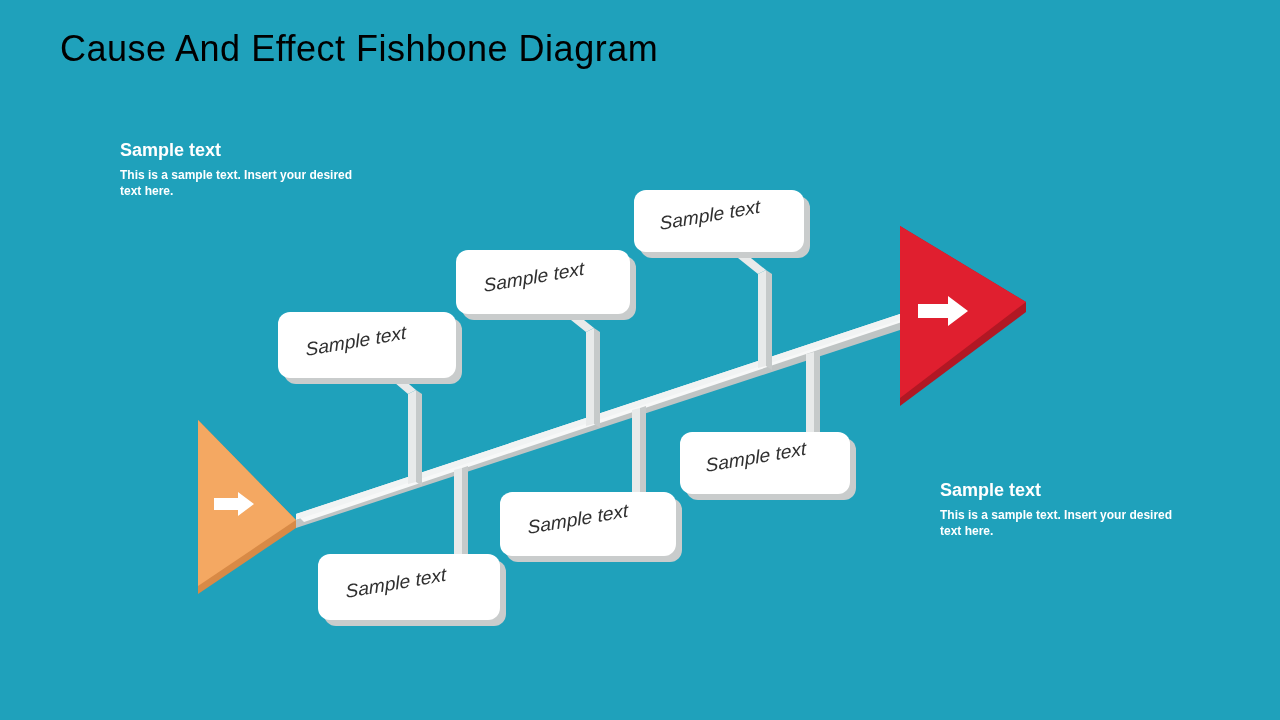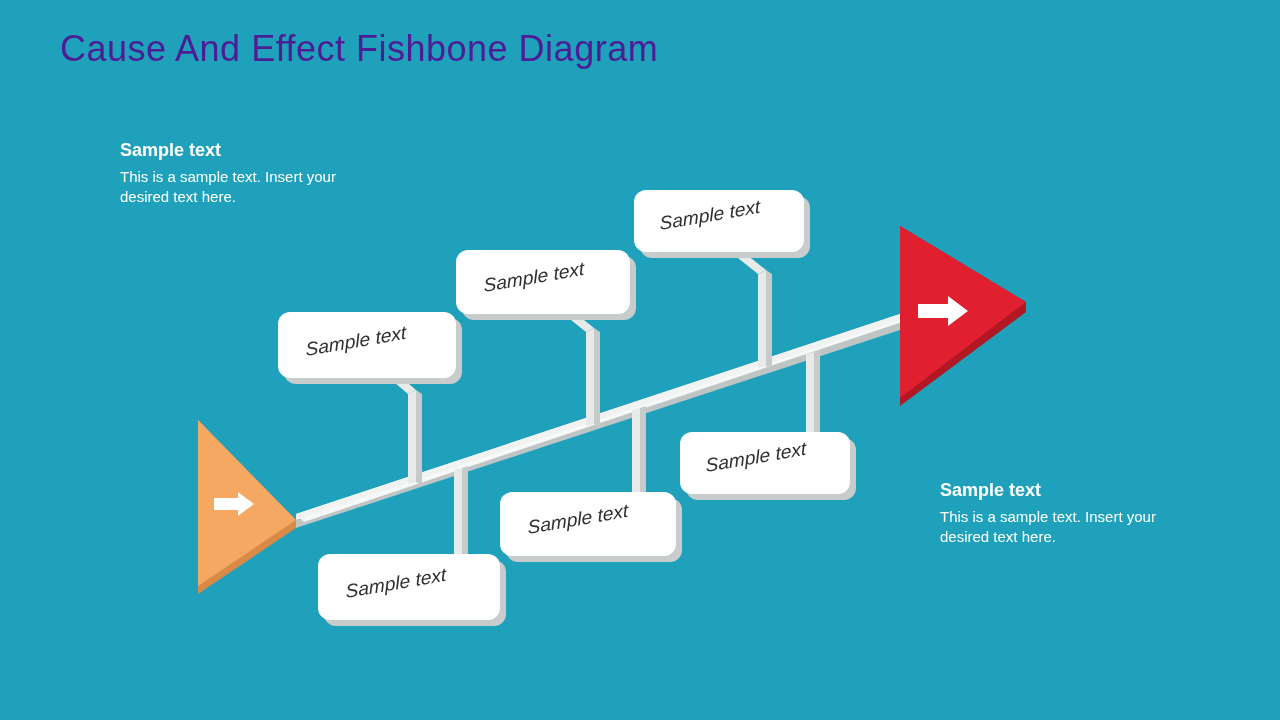--- a/index.html
+++ b/index.html
@@ -1,22 +1,22 @@
 <!DOCTYPE html>
 <html><head>
 <meta charset="utf-8">
 <style>
   html,body{margin:0;padding:0;width:1280px;height:720px;overflow:hidden;
     font-family:"Segoe UI",Arial,Helvetica,sans-serif;background:#1fa1bb;}
   .stage{position:relative;width:1280px;height:720px;}
-  .title{position:absolute;left:60px;top:28px;color:#4c1d95;
+  .title{position:absolute;left:60px;top:28px;color:#000000;
     font-size:36px;font-weight:300;letter-spacing:0.5px;}
   .note{position:absolute;color:#ffffff;max-width:250px;}
   .note .hd{font-weight:700;font-size:18px;margin-bottom:6px;}
-  .note .bd{font-size:15px;font-weight:400;line-height:1.35;}
+  .note .bd{font-size:12px;font-weight:700;line-height:1.35;}
   .note-tl{left:120px;top:140px;}
   .note-br{left:940px;top:480px;}
 
   svg{position:absolute;left:0;top:0;}
 
   
   .card-txt{font-family:Arial,Helvetica,sans-serif;font-size:19px;
     font-style:italic;fill:#303030;}
 </style>
 </head>

